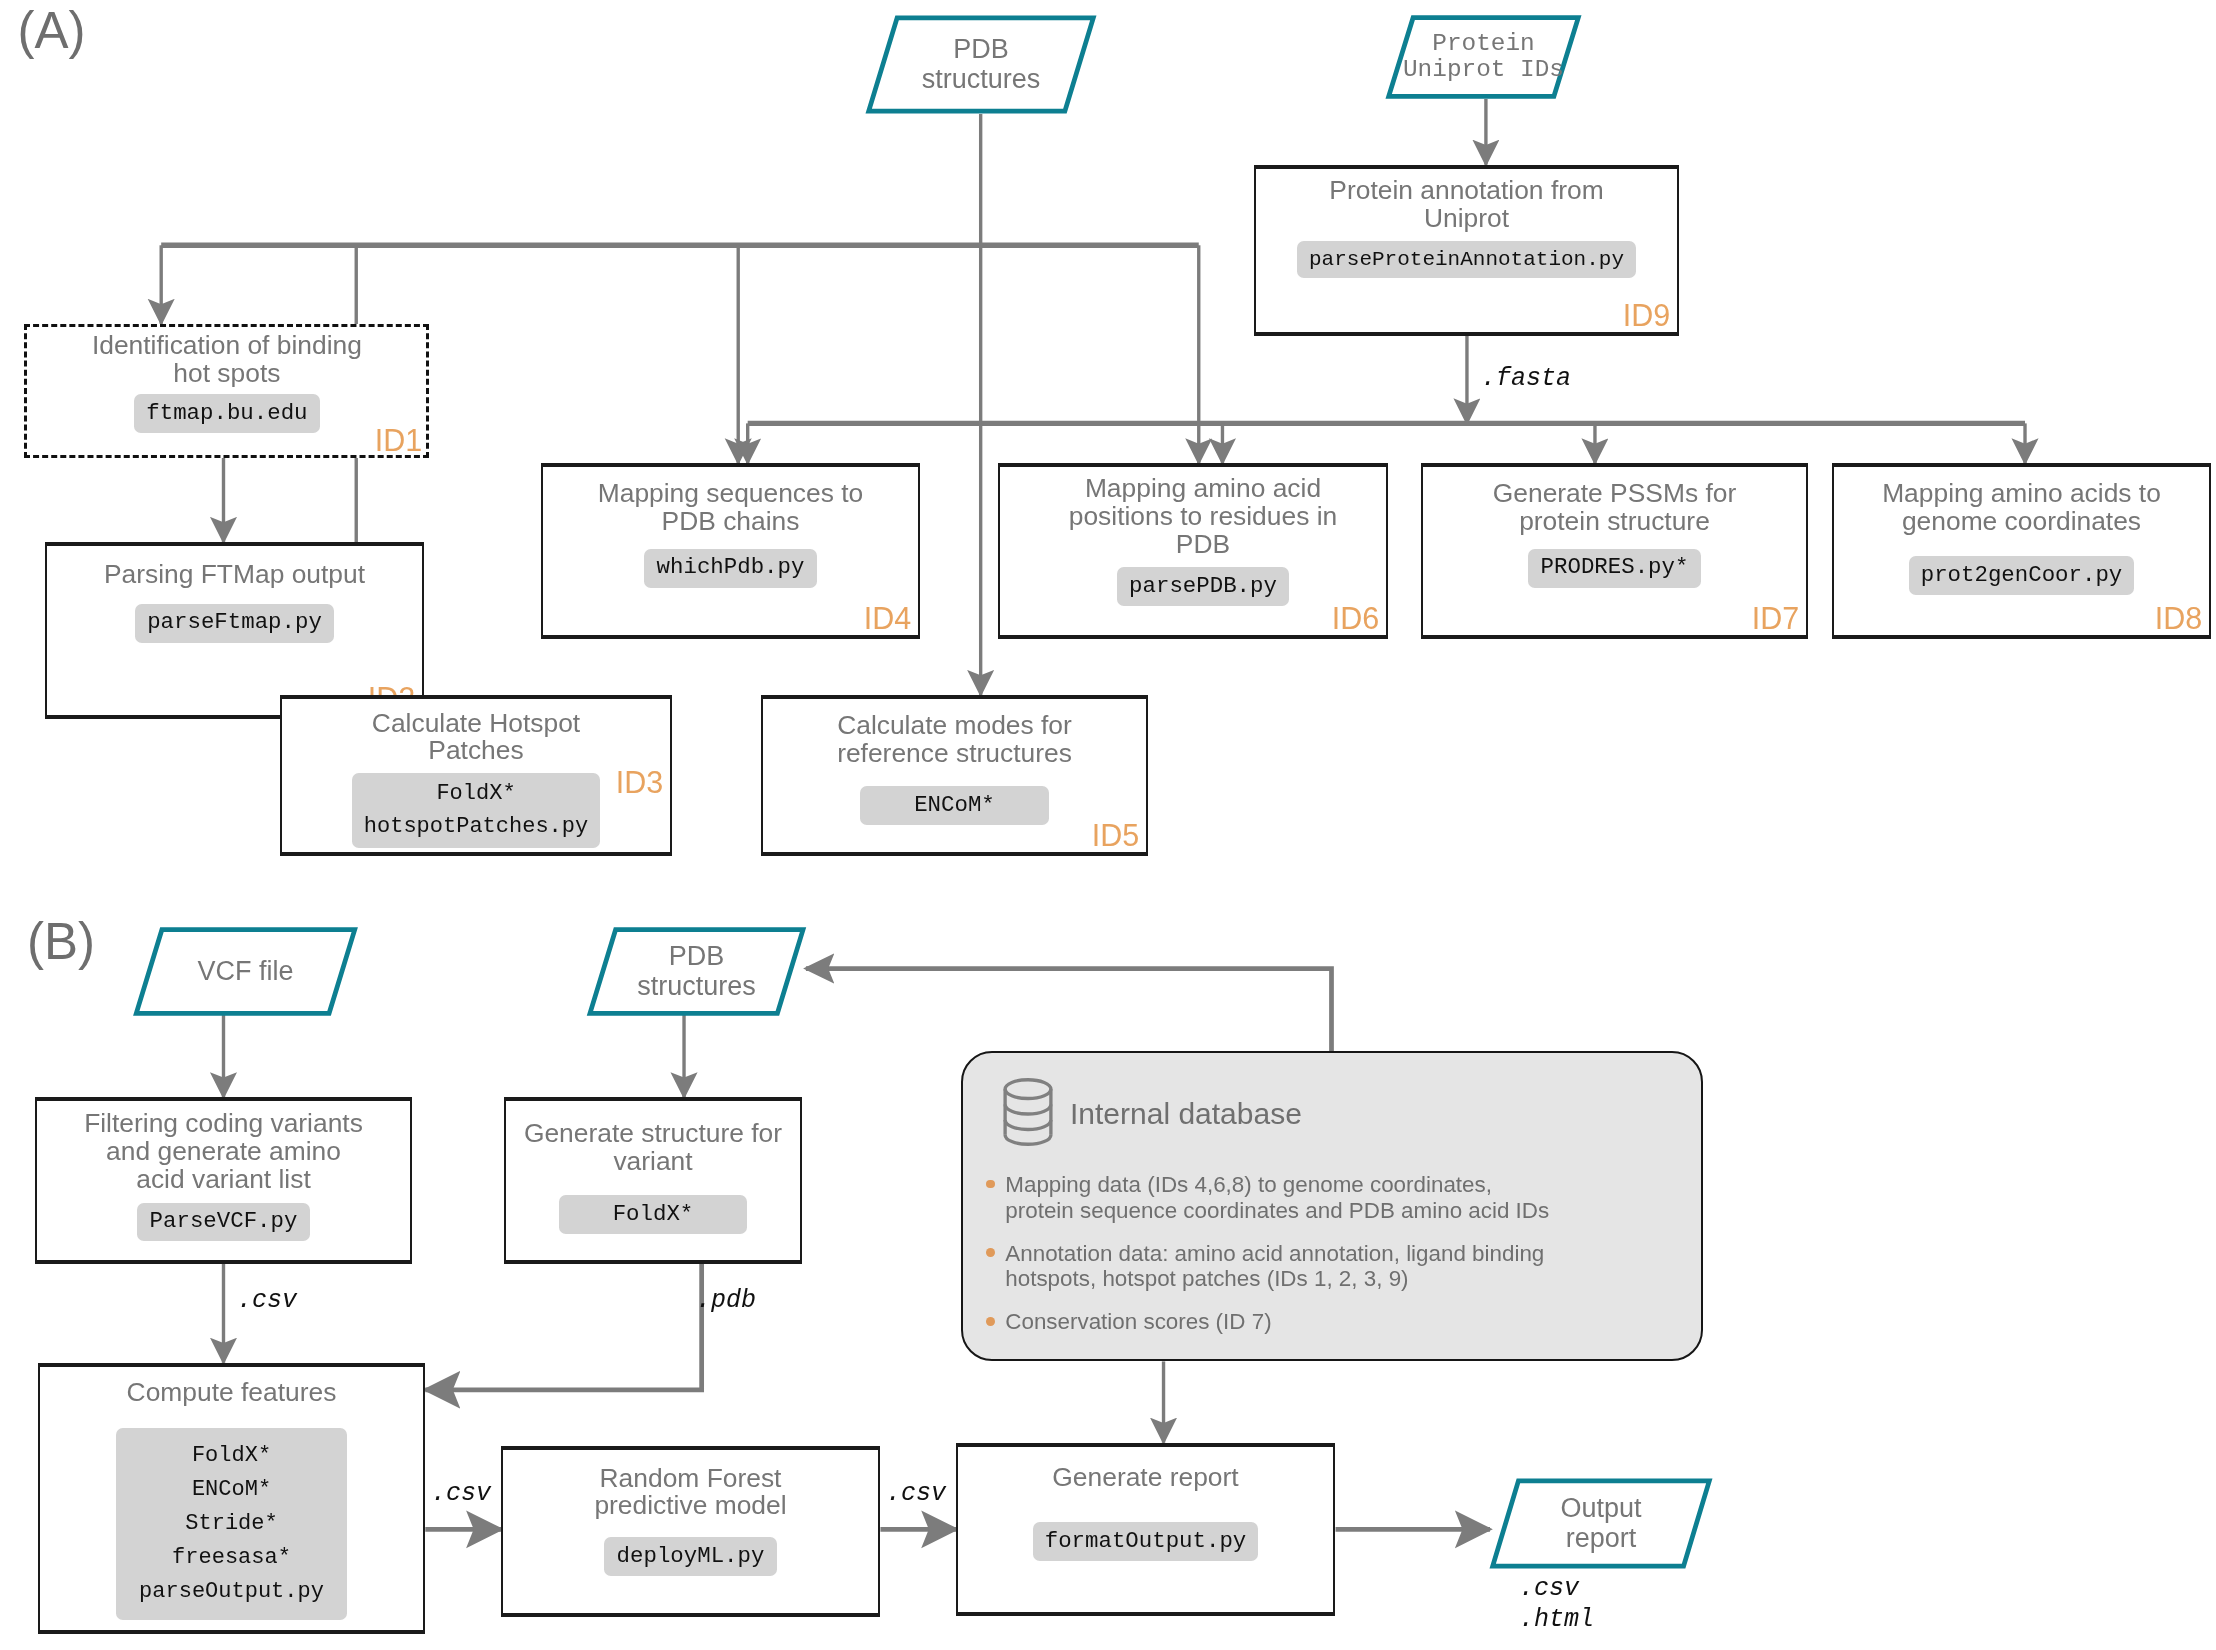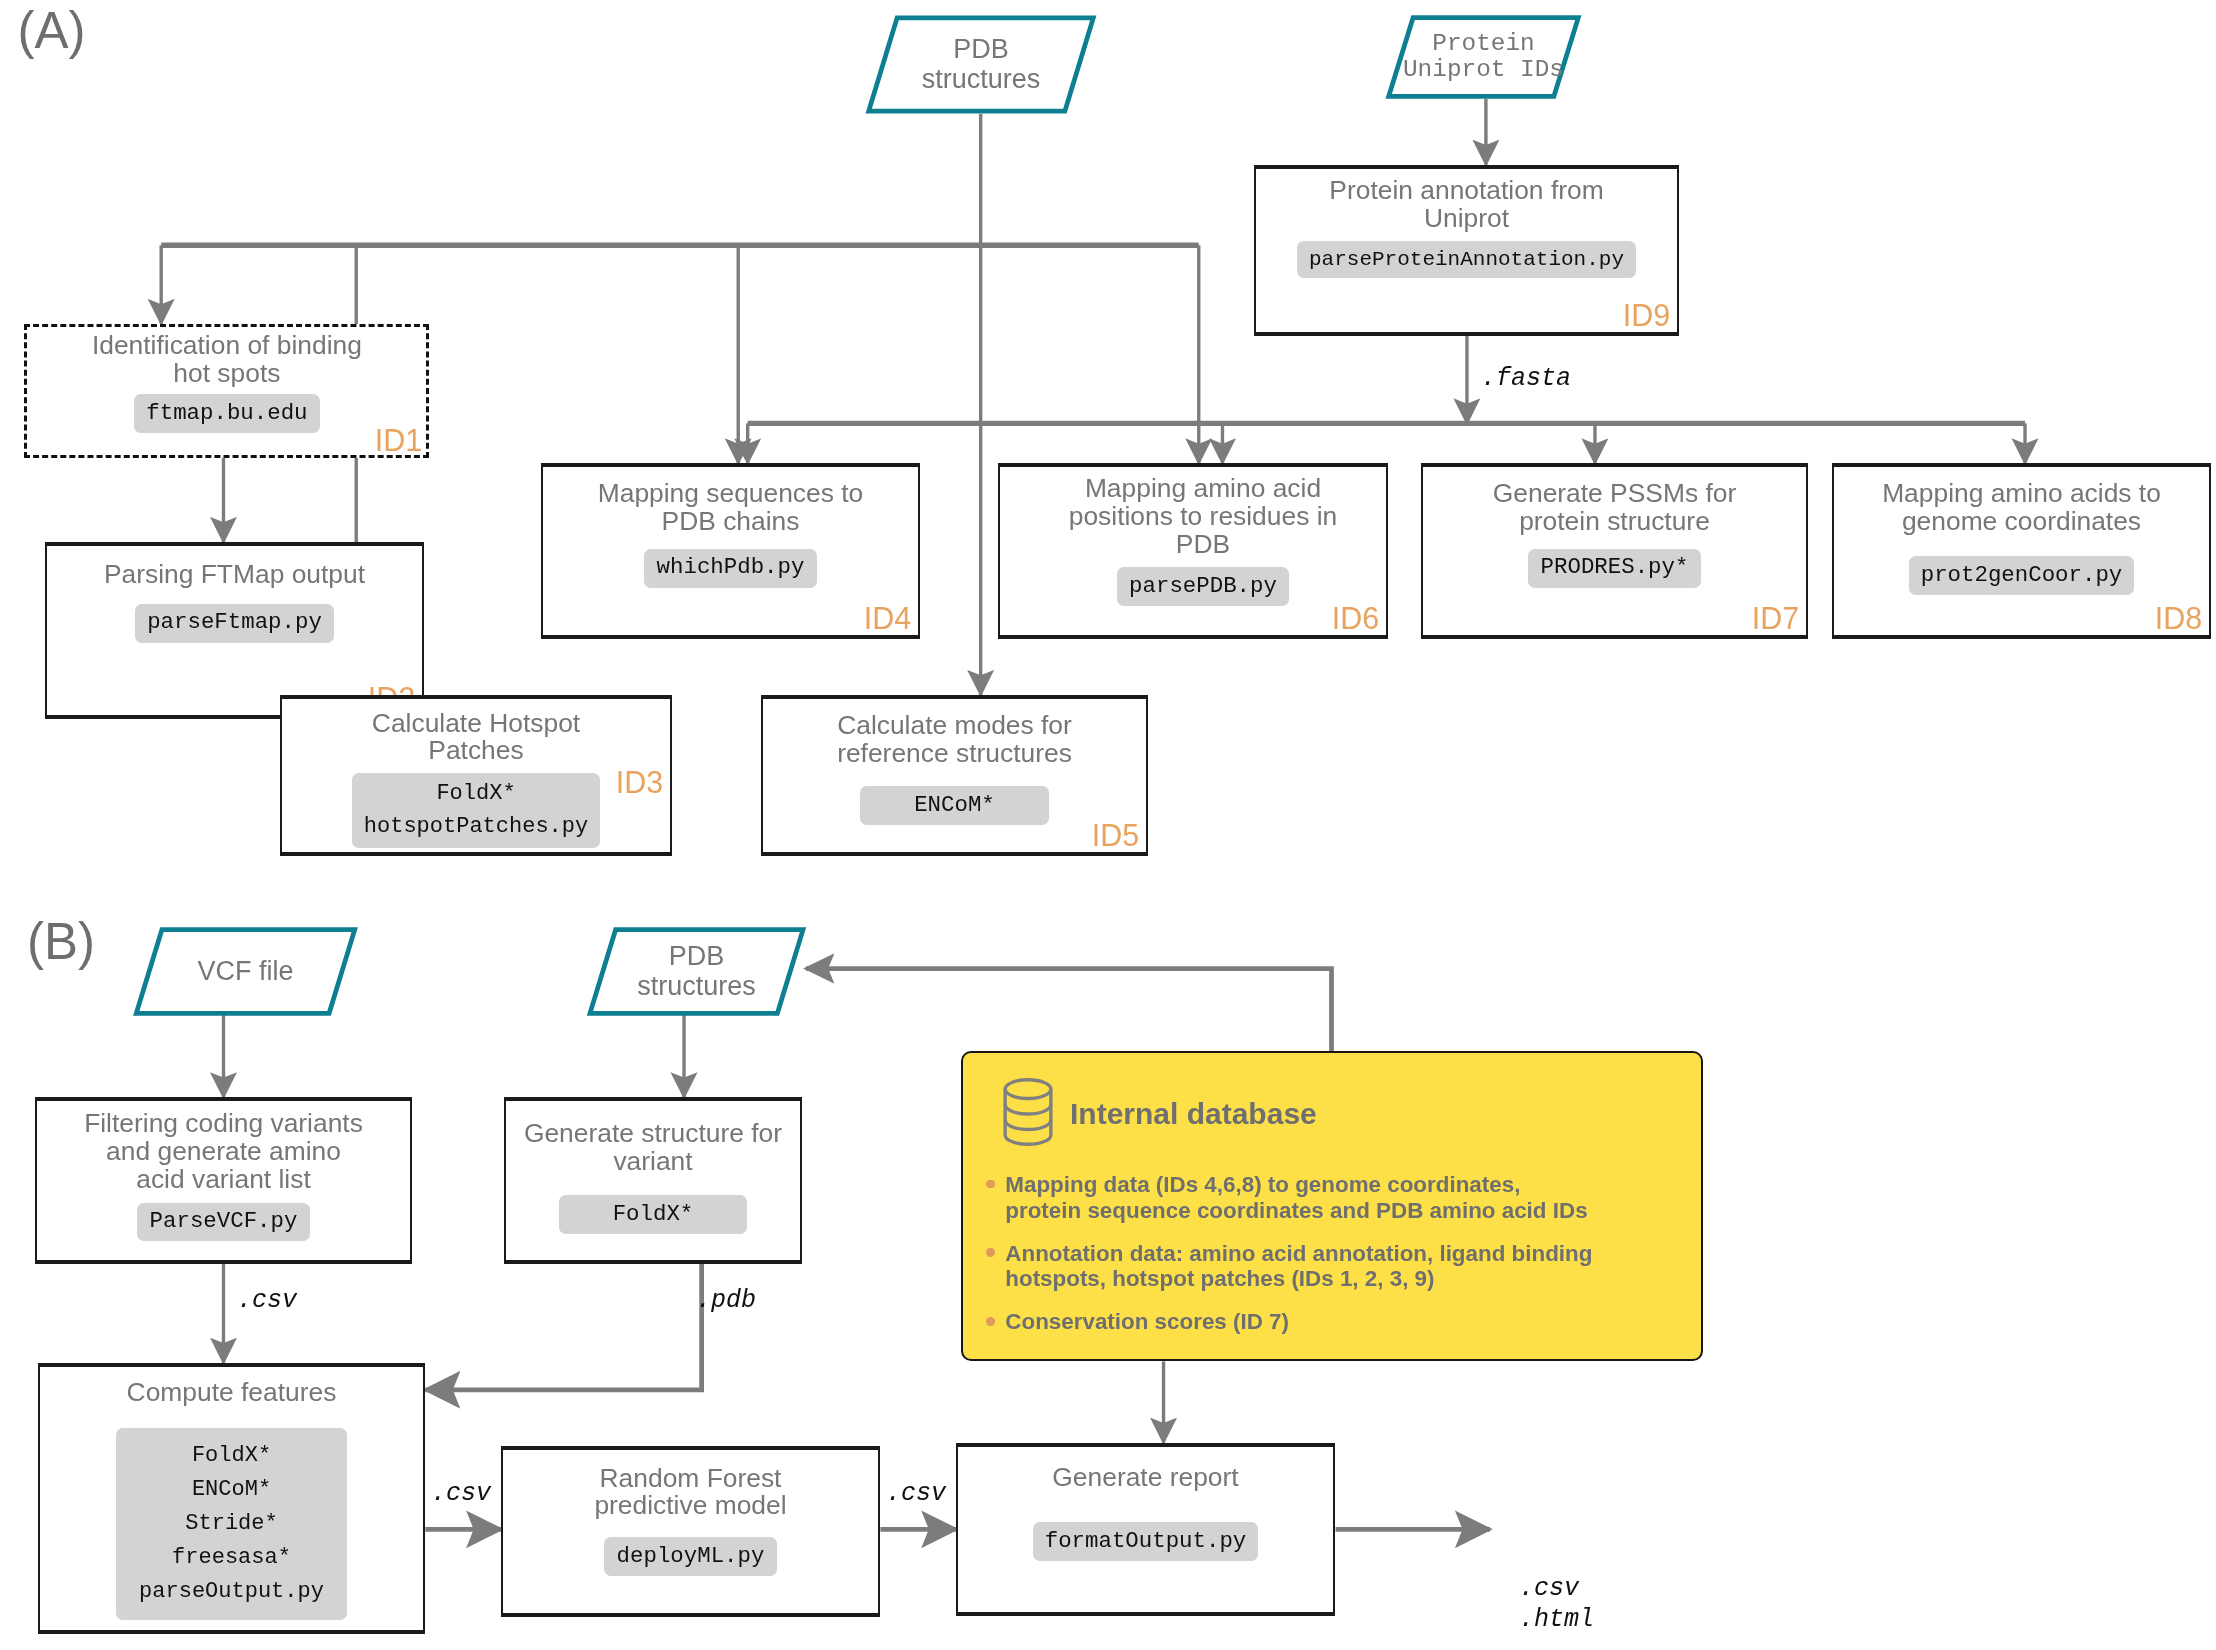--- a/index.html
+++ b/index.html
@@ -59,22 +59,22 @@
 
   
   .elabel{
     position:absolute;color:#111111;
     font-family:"Liberation Mono", monospace;
     font-style:italic;font-size:25px;line-height:1.18;white-space:pre-line;
   }
 
   
   .dbcard{
-    position:absolute;box-sizing:border-box;background:#fde047;
-    border:2.7px solid #161616;border-radius:10px;font-weight:bold;
+    position:absolute;box-sizing:border-box;background:#e5e5e5;
+    border:2.7px solid #161616;border-radius:31px;
   }
   .dbhead{position:absolute;display:flex;align-items:center;gap:15px;}
   .dbtitle{color:#6f6f6f;font-size:30px;line-height:31px;white-space:nowrap;}
   .dblist{position:absolute;}
   .dbitem{
     position:relative;color:#6f6f6f;font-size:22.4px;line-height:1.14;
     padding-left:20.3px;margin-bottom:17.6px;white-space:pre-line;
   }
   .dbitem::before{
     content:"";position:absolute;left:1.4px;top:7.5px;
@@ -233,20 +233,27 @@
   </div>
 
   <div class="io" style="left:587px;top:927px;width:219px;height:89px;">
     <svg width="219" height="89" viewBox="0 0 324 132">
       <polygon points="42,4 320,4 282,128 4,128" fill="#ffffff" stroke="#0d7f91" stroke-width="7"></polygon>
     </svg>
     <div class="iolabel">PDB
 structures</div>
   </div>
 
+  <div class="io" style="left:1490px;top:1478px;width:222px;height:91px;">
+    <svg width="222" height="91" viewBox="0 0 328 134">
+      <polygon points="42,4 324,4 286,130 4,130" fill="#ffffff" stroke="#0d7f91" stroke-width="7"></polygon>
+    </svg>
+    <div class="iolabel">Output
+report</div>
+  </div>
 
   <div class="proc shadowbox" style="left:35px;top:1097px;width:377px;height:167px;">
     <div class="ptitle" style="padding-top:8.1px;">Filtering coding variants
 and generate amino
 acid variant list</div>
     <div class="code" style="margin-top:9.5px;">ParseVCF.py</div>
   </div>
 
   <div class="proc shadowbox" style="left:504px;top:1097px;width:298px;height:167px;">
     <div class="ptitle" style="padding-top:17.6px;">Generate structure for

